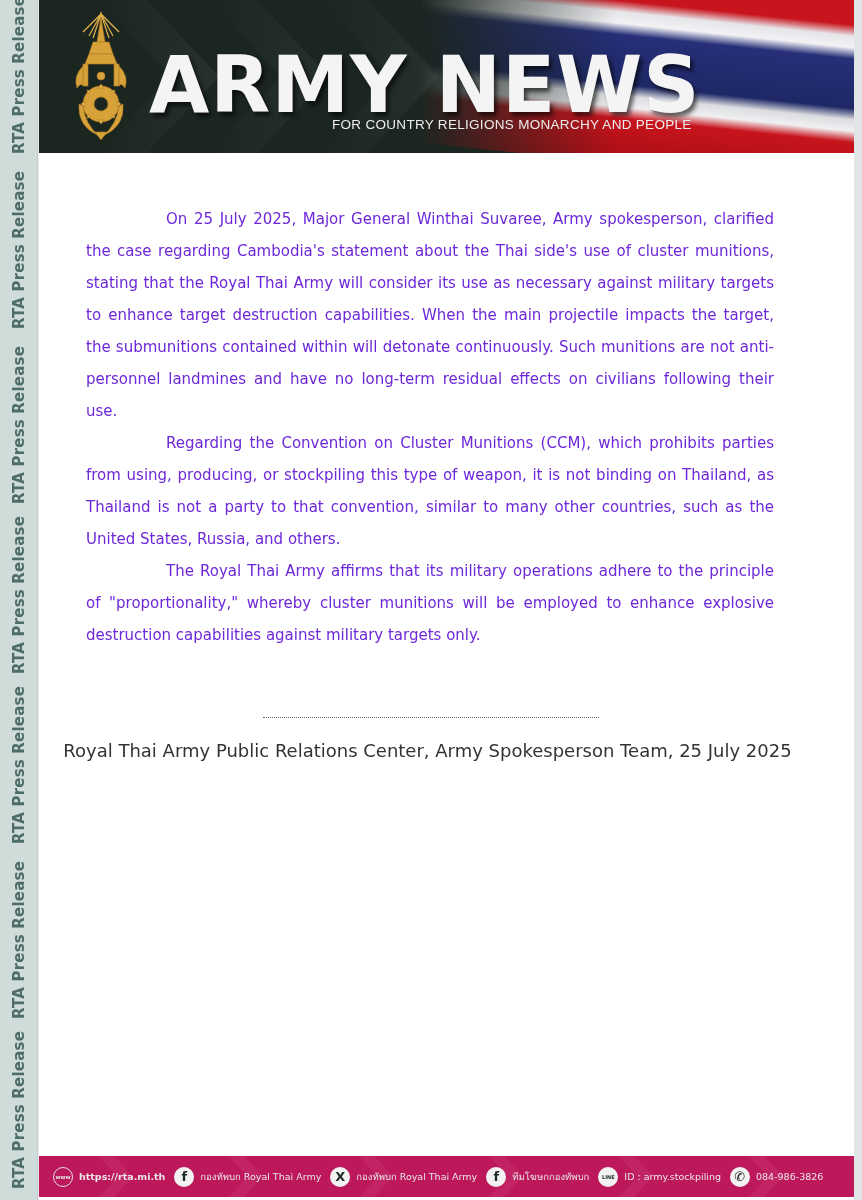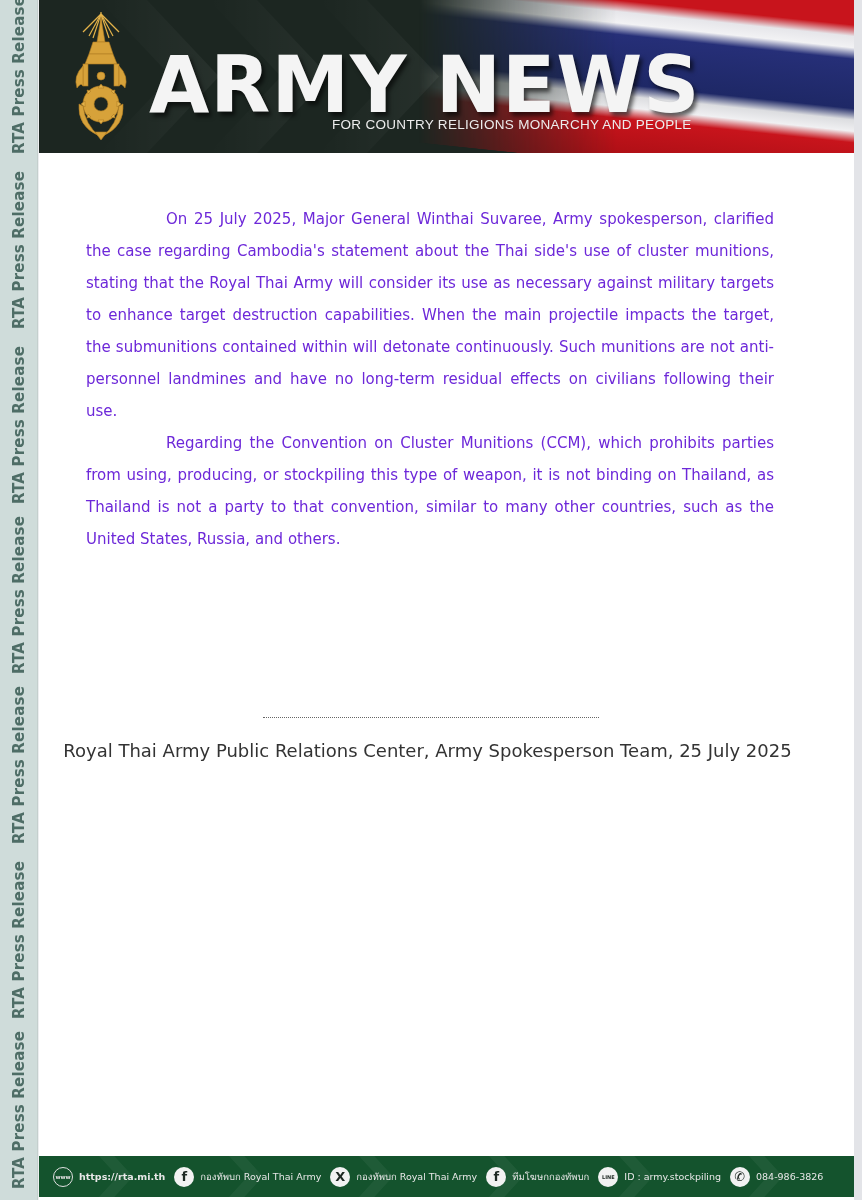--- a/index.html
+++ b/index.html
@@ -78,21 +78,21 @@
     border-bottom: 1.5px dotted #666; height: 10px;
   }
   .signature {
     position: absolute; left: 0; top: 740px; width: 777px; text-align: center;
     font-family: "DejaVu Sans", sans-serif;
     font-size: 18px; color: #333;
   }
 
   .footer {
     position: absolute; left: 0; top: 1156px; width: 815px; height: 41px;
-    background: #14532d; overflow: hidden;
+    background: #be185d; overflow: hidden;
     display: flex; align-items: center; padding-left: 14px;
   }
   .footer .fchev {
     position: absolute; top: 0; width: 34px; height: 41px;
     background: rgba(255,255,255,0.05);
     clip-path: polygon(0 0, 45% 0, 100% 50%, 45% 100%, 0 100%, 55% 50%);
   }
   .f-item { position: relative; display: flex; align-items: center; margin-right: 9px; z-index: 1; }
   .f-icon {
     width: 20px; height: 20px; border-radius: 50%; background: #f2f2f2; color: #1e2823;
@@ -167,20 +167,21 @@
       </g>
     </svg>
 
     <div class="title">ARMY NEWS</div>
     <div class="subtitle">FOR COUNTRY RELIGIONS MONARCHY AND PEOPLE</div>
   </div>
 
   <div class="body-text">
     <p class="para">On 25 July 2025, Major General Winthai Suvaree, Army spokesperson, clarified the case regarding Cambodia's statement about the Thai side's use of cluster munitions, stating that the Royal Thai Army will consider its use as necessary against military targets to enhance target destruction capabilities. When the main projectile impacts the target, the submunitions contained within will detonate continuously. Such munitions are not anti-personnel landmines and have no long-term residual effects on civilians following their use.</p>
     <p class="para">Regarding the Convention on Cluster Munitions (CCM), which prohibits parties from using, producing, or stockpiling this type of weapon, it is not binding on Thailand, as Thailand is not a party to that convention, similar to many other countries, such as the United States, Russia, and others.</p>
+    <p class="para">The Royal Thai Army affirms that its military operations adhere to the principle of "proportionality," whereby cluster munitions will be employed to enhance explosive destruction capabilities against military targets only.</p>
   </div>
 
   <div class="dots"></div>
   <div class="signature">Royal Thai Army Public Relations Center, Army Spokesperson Team, 25 July 2025</div>
 
   <div class="footer">
     <div class="fchev" style="left:60px"></div>
     <div class="fchev" style="left:190px"></div>
     <div class="fchev" style="left:320px"></div>
     <div class="fchev" style="left:450px"></div>

